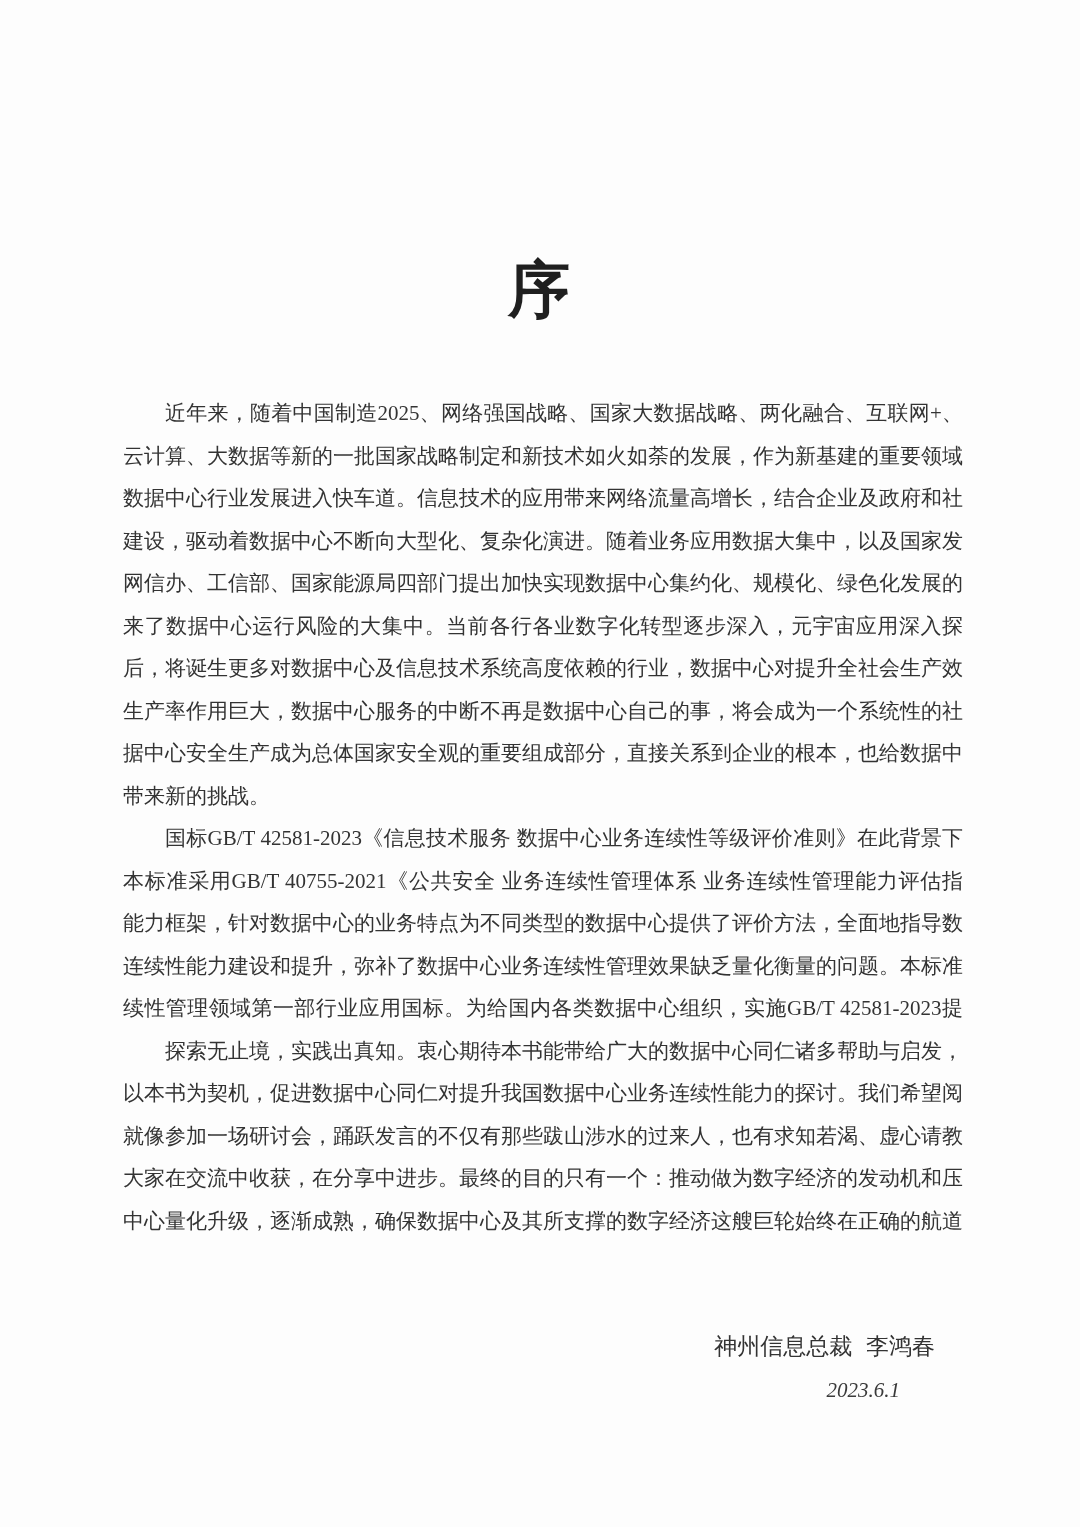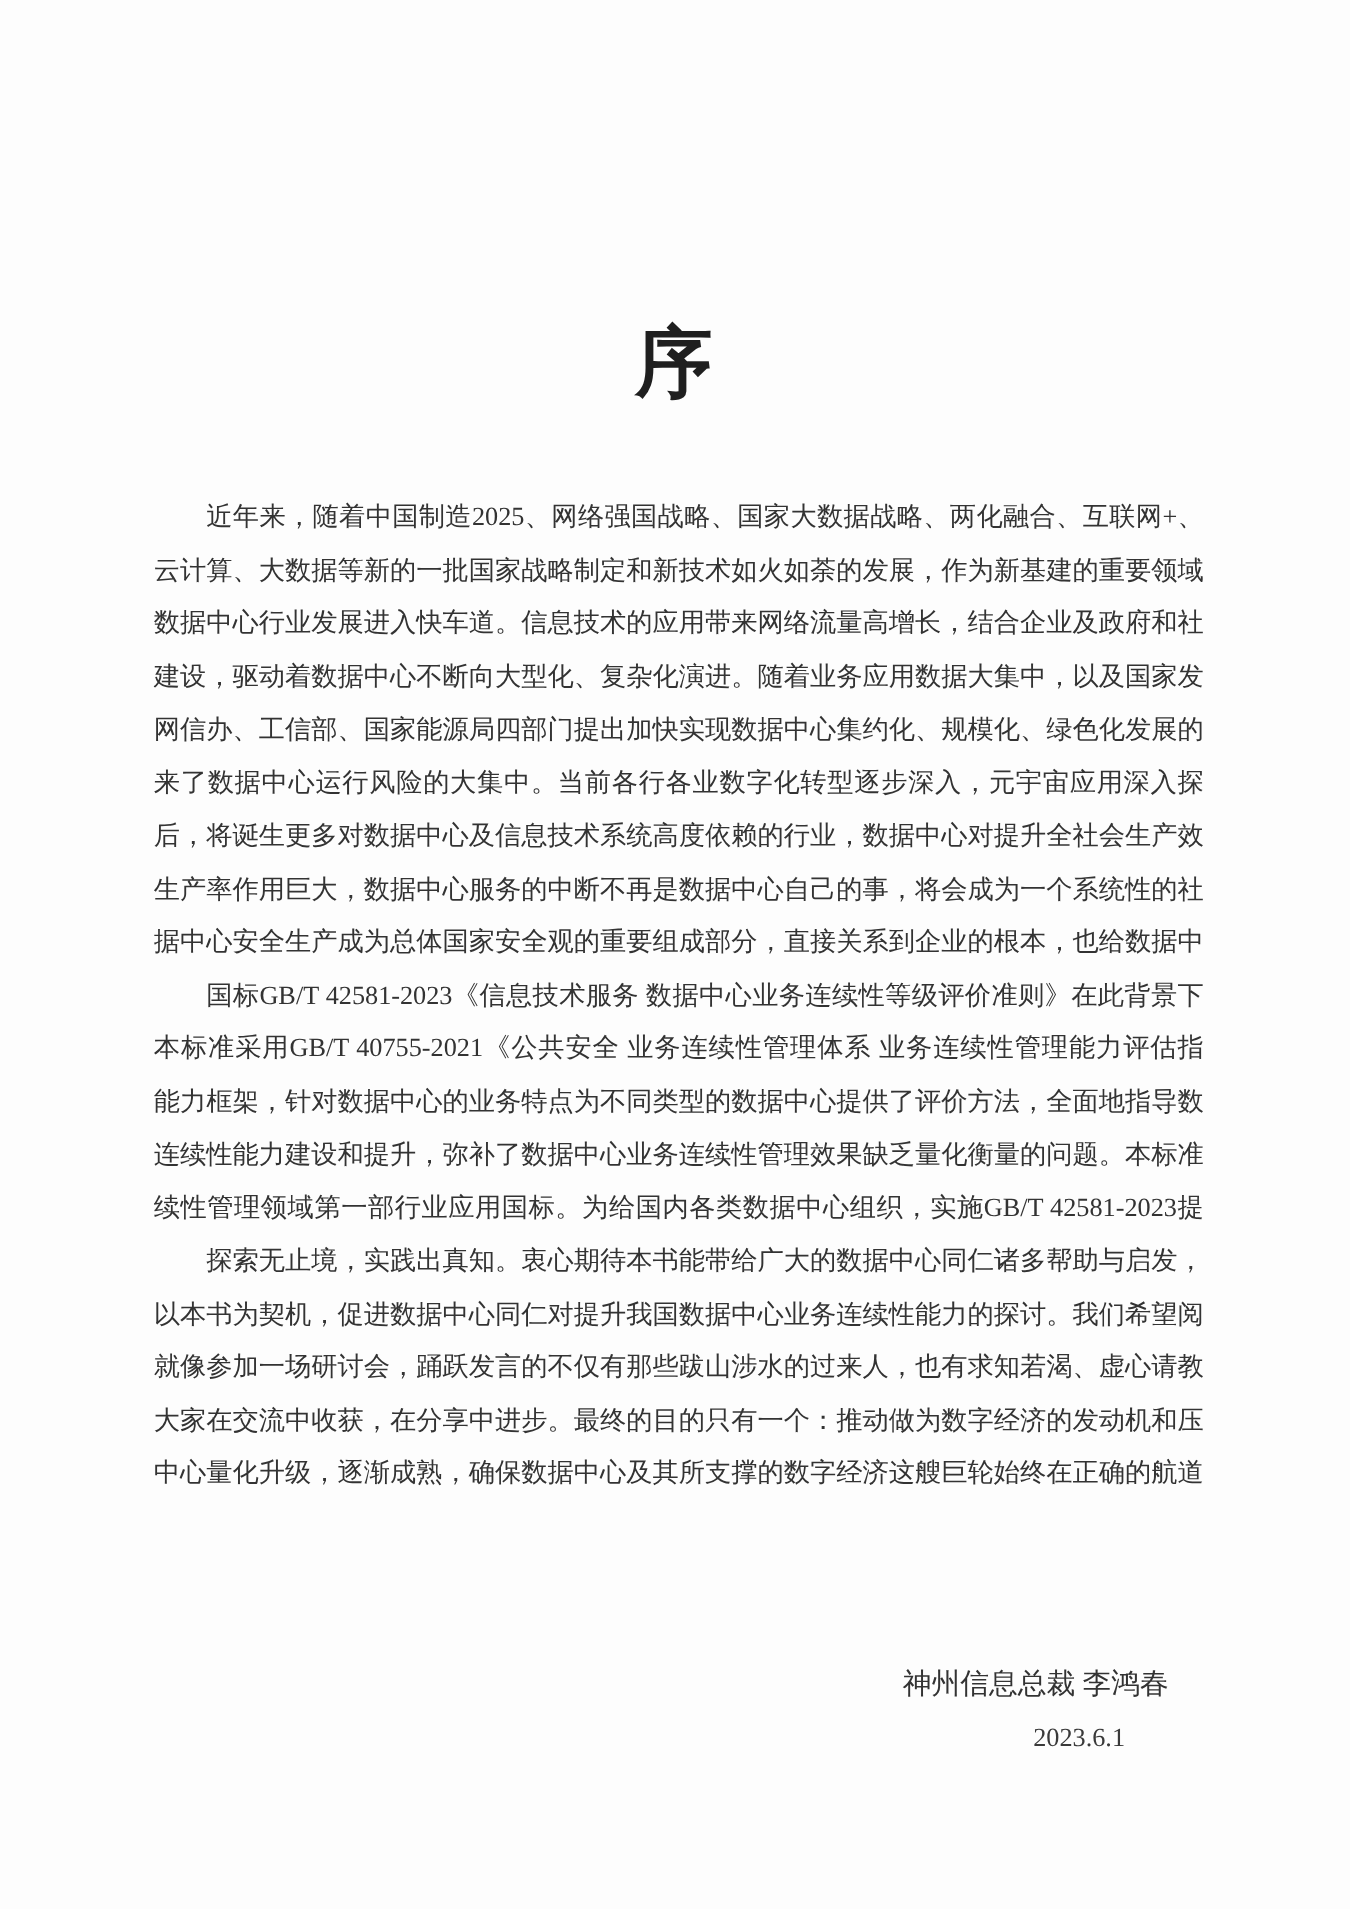--- a/index.html
+++ b/index.html
@@ -50,48 +50,51 @@
     text-align-last: left;
   }
   .signature {
     position: absolute;
     top: 1331px;
     left: 0;
     width: 935px;
     text-align: right;
     font-size: 23px;
     color: #333333;
+    font-family: Liberation Mono, monospace;
   }
   .date {
     position: absolute;
     top: 1378px;
     left: 0;
     width: 900px;
     text-align: right;
     font-size: 21px;
     color: #3a3a3a;
+    font-style: italic;
   }
 </style>
 </head>
 <body>
 
 <div class="page">
 
   <div class="doc-title">序</div>
 
   <div class="body-text">
       <div class="line para-first">近年来，随着中国制造2025、网络强国战略、国家大数据战略、两化融合、互联网+、一带一路、</div>
       <div class="line">云计算、大数据等新的一批国家战略制定和新技术如火如荼的发展，作为新基建的重要领域之一,中国</div>
       <div class="line">数据中心行业发展进入快车道。信息技术的应用带来网络流量高增长，结合企业及政府和社会的信息化</div>
       <div class="line">建设，驱动着数据中心不断向大型化、复杂化演进。随着业务应用数据大集中，以及国家发改委、中央</div>
       <div class="line">网信办、工信部、国家能源局四部门提出加快实现数据中心集约化、规模化、绿色化发展的要求，也带</div>
       <div class="line">来了数据中心运行风险的大集中。当前各行各业数字化转型逐步深入，元宇宙应用深入探索，在银行业</div>
       <div class="line">后，将诞生更多对数据中心及信息技术系统高度依赖的行业，数据中心对提升全社会生产效率和全要素</div>
       <div class="line">生产率作用巨大，数据中心服务的中断不再是数据中心自己的事，将会成为一个系统性的社会风险，数</div>
       <div class="line">据中心安全生产成为总体国家安全观的重要组成部分，直接关系到企业的根本，也给数据中心从业人员</div>
+      <div class="line para-last">带来新的挑战。</div>
       <div class="line para-first">国标GB/T 42581-2023《信息技术服务 数据中心业务连续性等级评价准则》在此背景下应运而生。</div>
       <div class="line">本标准采用GB/T 40755-2021《公共安全 业务连续性管理体系 业务连续性管理能力评估指南》给出的</div>
       <div class="line">能力框架，针对数据中心的业务特点为不同类型的数据中心提供了评价方法，全面地指导数据中心业务</div>
       <div class="line">连续性能力建设和提升，弥补了数据中心业务连续性管理效果缺乏量化衡量的问题。本标准也是业务连</div>
       <div class="line">续性管理领域第一部行业应用国标。为给国内各类数据中心组织，实施GB/T 42581-2023提供参考，促</div>
       <div class="line para-first">探索无止境，实践出真知。衷心期待本书能带给广大的数据中心同仁诸多帮助与启发，同时也希望</div>
       <div class="line">以本书为契机，促进数据中心同仁对提升我国数据中心业务连续性能力的探讨。我们希望阅读这本白书</div>
       <div class="line">就像参加一场研讨会，踊跃发言的不仅有那些跋山涉水的过来人，也有求知若渴、虚心请教的后来人。</div>
       <div class="line">大家在交流中收获，在分享中进步。最终的目的只有一个：推动做为数字经济的发动机和压舱石的数据</div>
       <div class="line">中心量化升级，逐渐成熟，确保数据中心及其所支撑的数字经济这艘巨轮始终在正确的航道上乘风破浪，</div>

